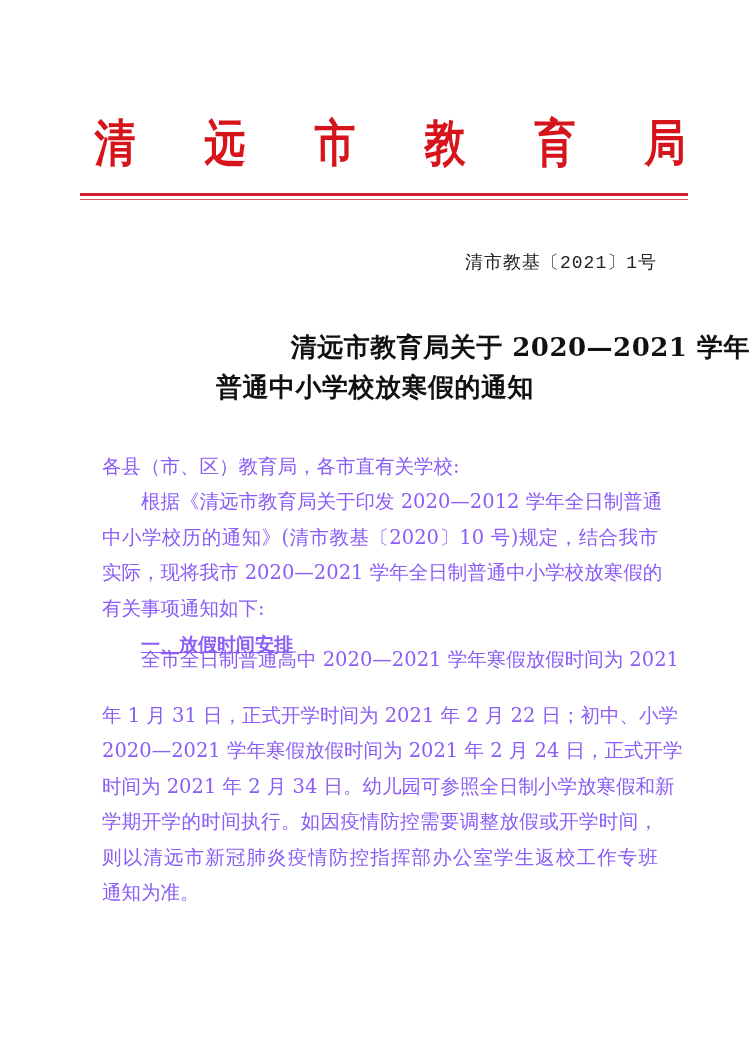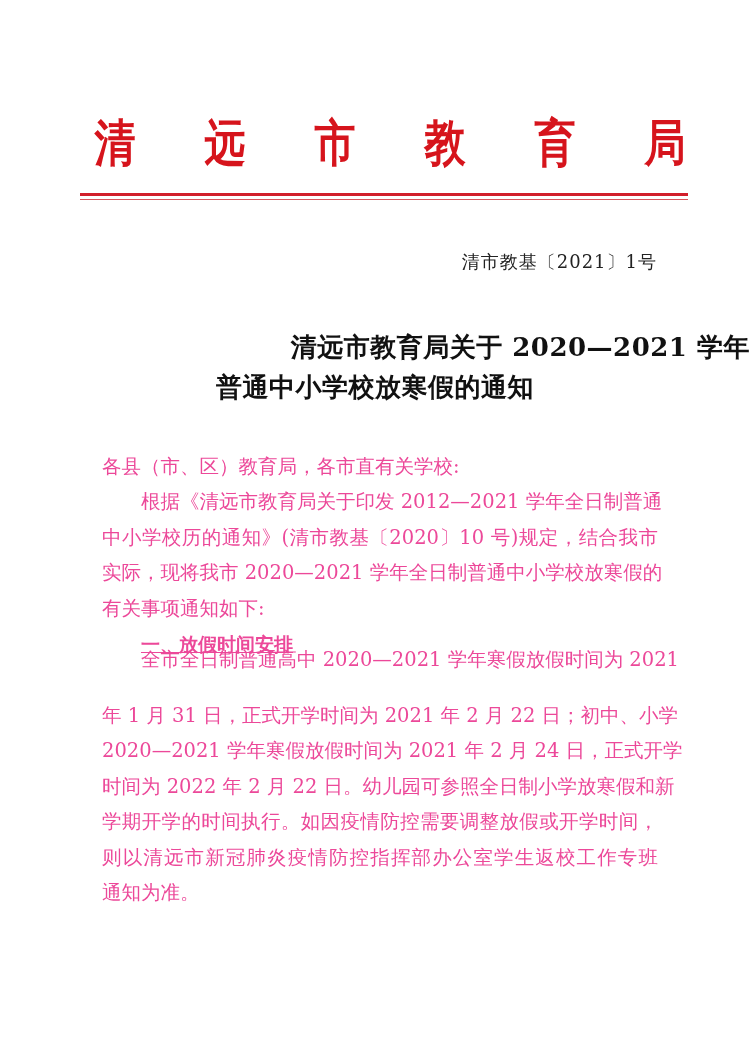--- a/index.html
+++ b/index.html
@@ -16,30 +16,31 @@
     color: #d6141c; font-size: 50px; font-weight: bold;
     font-family: "DejaVu Sans", "Liberation Sans", sans-serif;
     transform: scaleX(0.82); display: inline-block; line-height: 1;
     width: 50px; text-align: center;
   }
   .rule-thick { position: absolute; left: 80px; width: 608px; top: 193px; height: 3px; background: #d21f2b; }
   .rule-thin { position: absolute; left: 80px; width: 608px; top: 199px; height: 1px; background: #d8555c; }
   .doc-number {
     position: absolute; right: 93px; top: 250px; font-size: 18px; letter-spacing: 1px;
     color: #222;
+    font-family: Liberation Mono, monospace;
   }
   .main-title {
     position: absolute; left: 0; width: 750px; text-align: center; font-weight: bold;
     font-size: 26px; color: #111; letter-spacing: 0.5px;
   }
   .t1 { top: 330px; text-align: right; }
   .t2 { top: 370px; }
   .line {
     position: absolute; left: 102px; width: 556px; font-size: 19.5px; line-height: 24px;
-    text-align: justify; text-align-last: justify; white-space: nowrap; color: #ec4899;
+    text-align: justify; text-align-last: justify; white-space: nowrap; color: #8b5cf6;
   }
   .line.indent { left: 141px; width: 517px; }
   .line.last { text-align-last: left; }
   .line.heading { font-family: "DejaVu Sans", "Liberation Sans", sans-serif; font-weight: bold; text-align-last: left; font-size: 19px; text-decoration: underline; }
 </style>
 </head>
 <body>
 
 <div class="header-title">
   <span>清</span>
@@ -52,26 +53,26 @@
 <div class="rule-thick"></div>
 <div class="rule-thin"></div>
 
 <div class="doc-number">清市教基〔2021〕1号</div>
 
 <div class="main-title t1">清远市教育局关于 2020—2021 学年</div>
 <div class="main-title t2">普通中小学校放寒假的通知</div>
 
 <div class="line last" style="top:455px">各县（市、区）教育局，各市直有关学校:</div>
 
-<div class="line indent" style="top:490px">根据《清远市教育局关于印发 2012—2021 学年全日制普通</div>
+<div class="line indent" style="top:490px">根据《清远市教育局关于印发 2020—2012 学年全日制普通</div>
 <div class="line" style="top:526px">中小学校历的通知》(清市教基〔2020〕10 号)规定，结合我市</div>
 <div class="line" style="top:561px">实际，现将我市 2020—2021 学年全日制普通中小学校放寒假的</div>
 <div class="line last" style="top:597px">有关事项通知如下:</div>
 
 <div class="line indent heading" style="top:632px">一、放假时间安排</div>
 
 <div class="line indent" style="top:648px">全市全日制普通高中 2020—2021 学年寒假放假时间为 2021</div>
 <div class="line" style="top:704px">年 1 月 31 日，正式开学时间为 2021 年 2 月 22 日；初中、小学</div>
 <div class="line" style="top:739px">2020—2021 学年寒假放假时间为 2021 年 2 月 24 日，正式开学</div>
-<div class="line" style="top:775px">时间为 2022 年 2 月 22 日。幼儿园可参照全日制小学放寒假和新</div>
+<div class="line" style="top:775px">时间为 2021 年 2 月 34 日。幼儿园可参照全日制小学放寒假和新</div>
 <div class="line" style="top:810px">学期开学的时间执行。如因疫情防控需要调整放假或开学时间，</div>
 <div class="line" style="top:846px">则以清远市新冠肺炎疫情防控指挥部办公室学生返校工作专班</div>
 <div class="line last" style="top:881px">通知为准。</div>
 
 </body></html>

